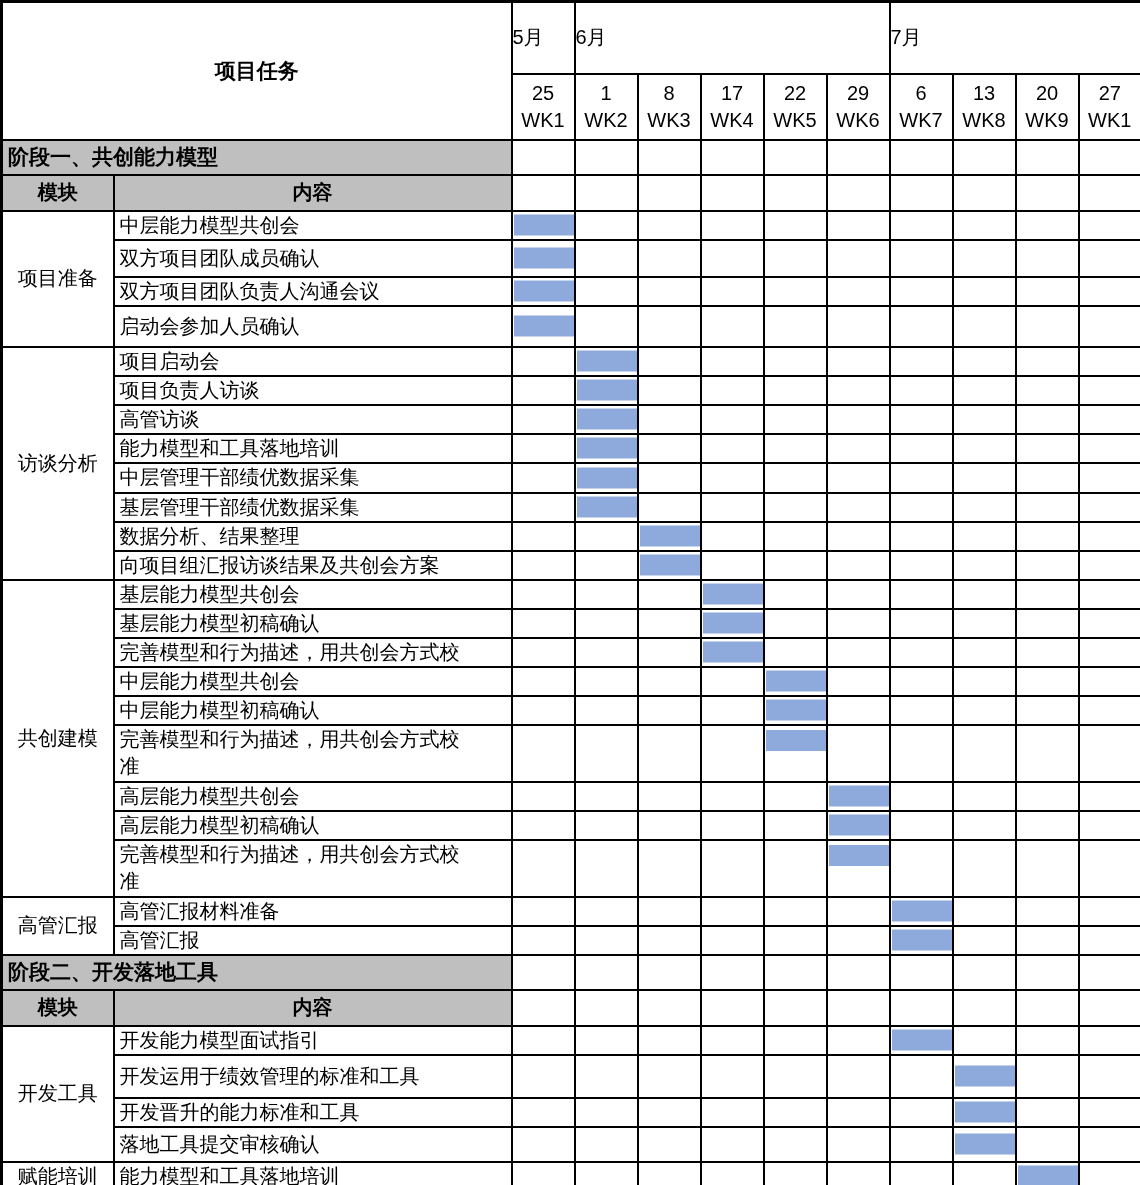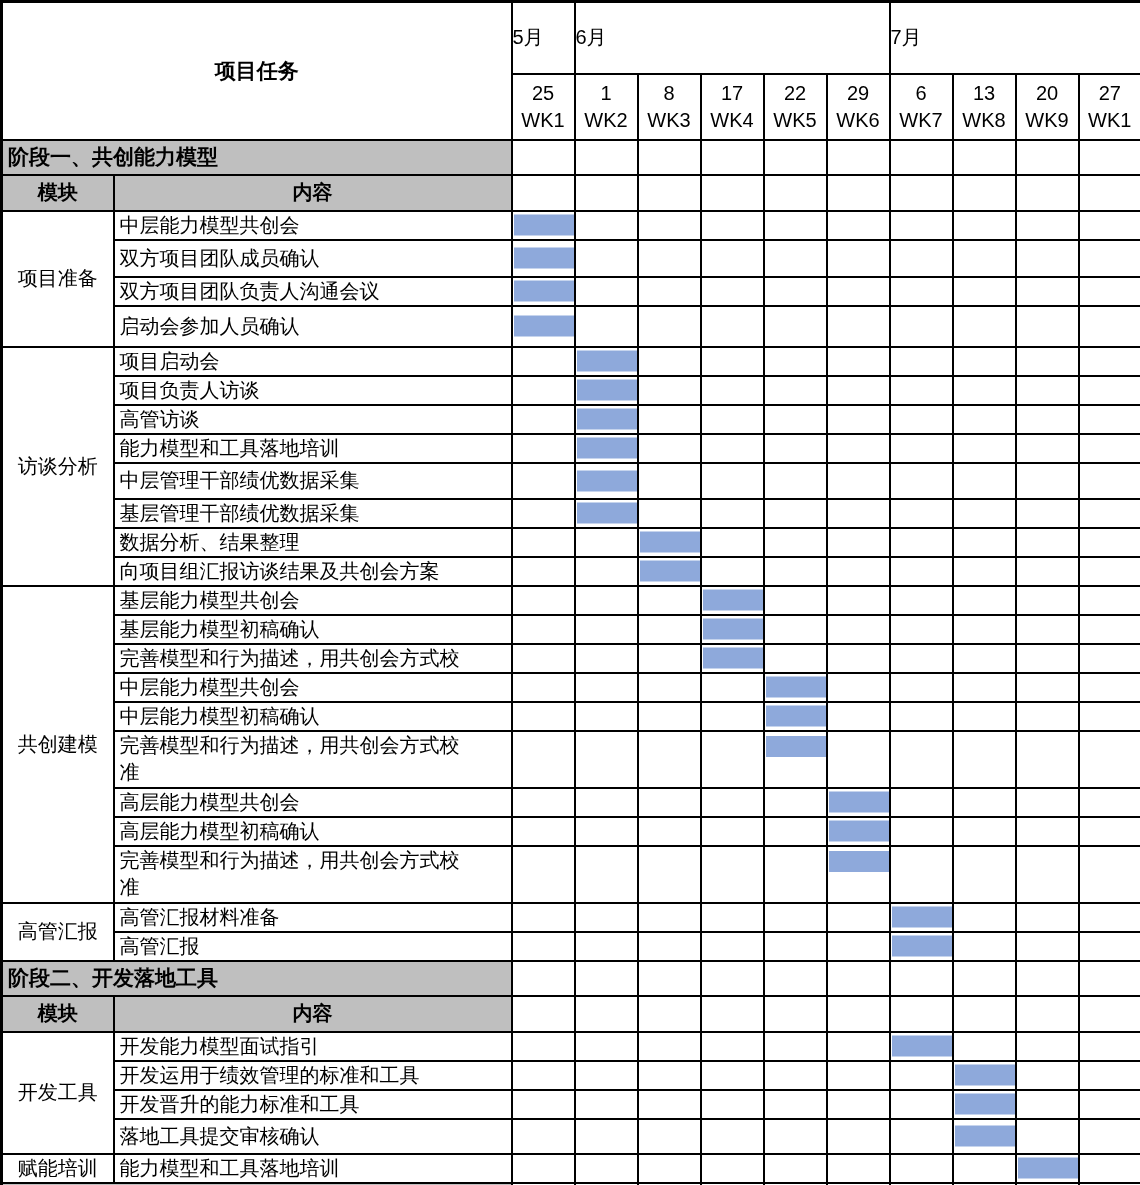--- a/index.html
+++ b/index.html
@@ -214,21 +214,21 @@
           </td>
           <td class="week-cell"></td>
           <td class="week-cell"></td>
           <td class="week-cell"></td>
           <td class="week-cell"></td>
           <td class="week-cell"></td>
           <td class="week-cell"></td>
           <td class="week-cell"></td>
           <td class="week-cell"></td>
         </tr>
-        <tr style="height: 36px;">
+        <tr style="height: 30px;">
           <td class="content">中层管理干部绩优数据采集</td>
           <td class="week-cell"></td>
           <td class="week-cell">
             <div class="bar" style="background: rgb(142, 169, 219); width: 123px;"></div>
           </td>
           <td class="week-cell"></td>
           <td class="week-cell"></td>
           <td class="week-cell"></td>
           <td class="week-cell"></td>
           <td class="week-cell"></td>
@@ -486,21 +486,21 @@
           <td class="week-cell"></td>
           <td class="week-cell"></td>
           <td class="week-cell"></td>
           <td class="week-cell">
             <div class="bar" style="background: rgb(142, 169, 219); width: 60px;"></div>
           </td>
           <td class="week-cell"></td>
           <td class="week-cell"></td>
           <td class="week-cell"></td>
         </tr>
-        <tr style="height: 29px;">
+        <tr style="height: 43px;">
           <td class="content">开发运用于绩效管理的标准和工具</td>
           <td class="week-cell"></td>
           <td class="week-cell"></td>
           <td class="week-cell"></td>
           <td class="week-cell"></td>
           <td class="week-cell"></td>
           <td class="week-cell"></td>
           <td class="week-cell"></td>
           <td class="week-cell">
             <div class="bar" style="background: rgb(142, 169, 219); width: 60px;"></div>

